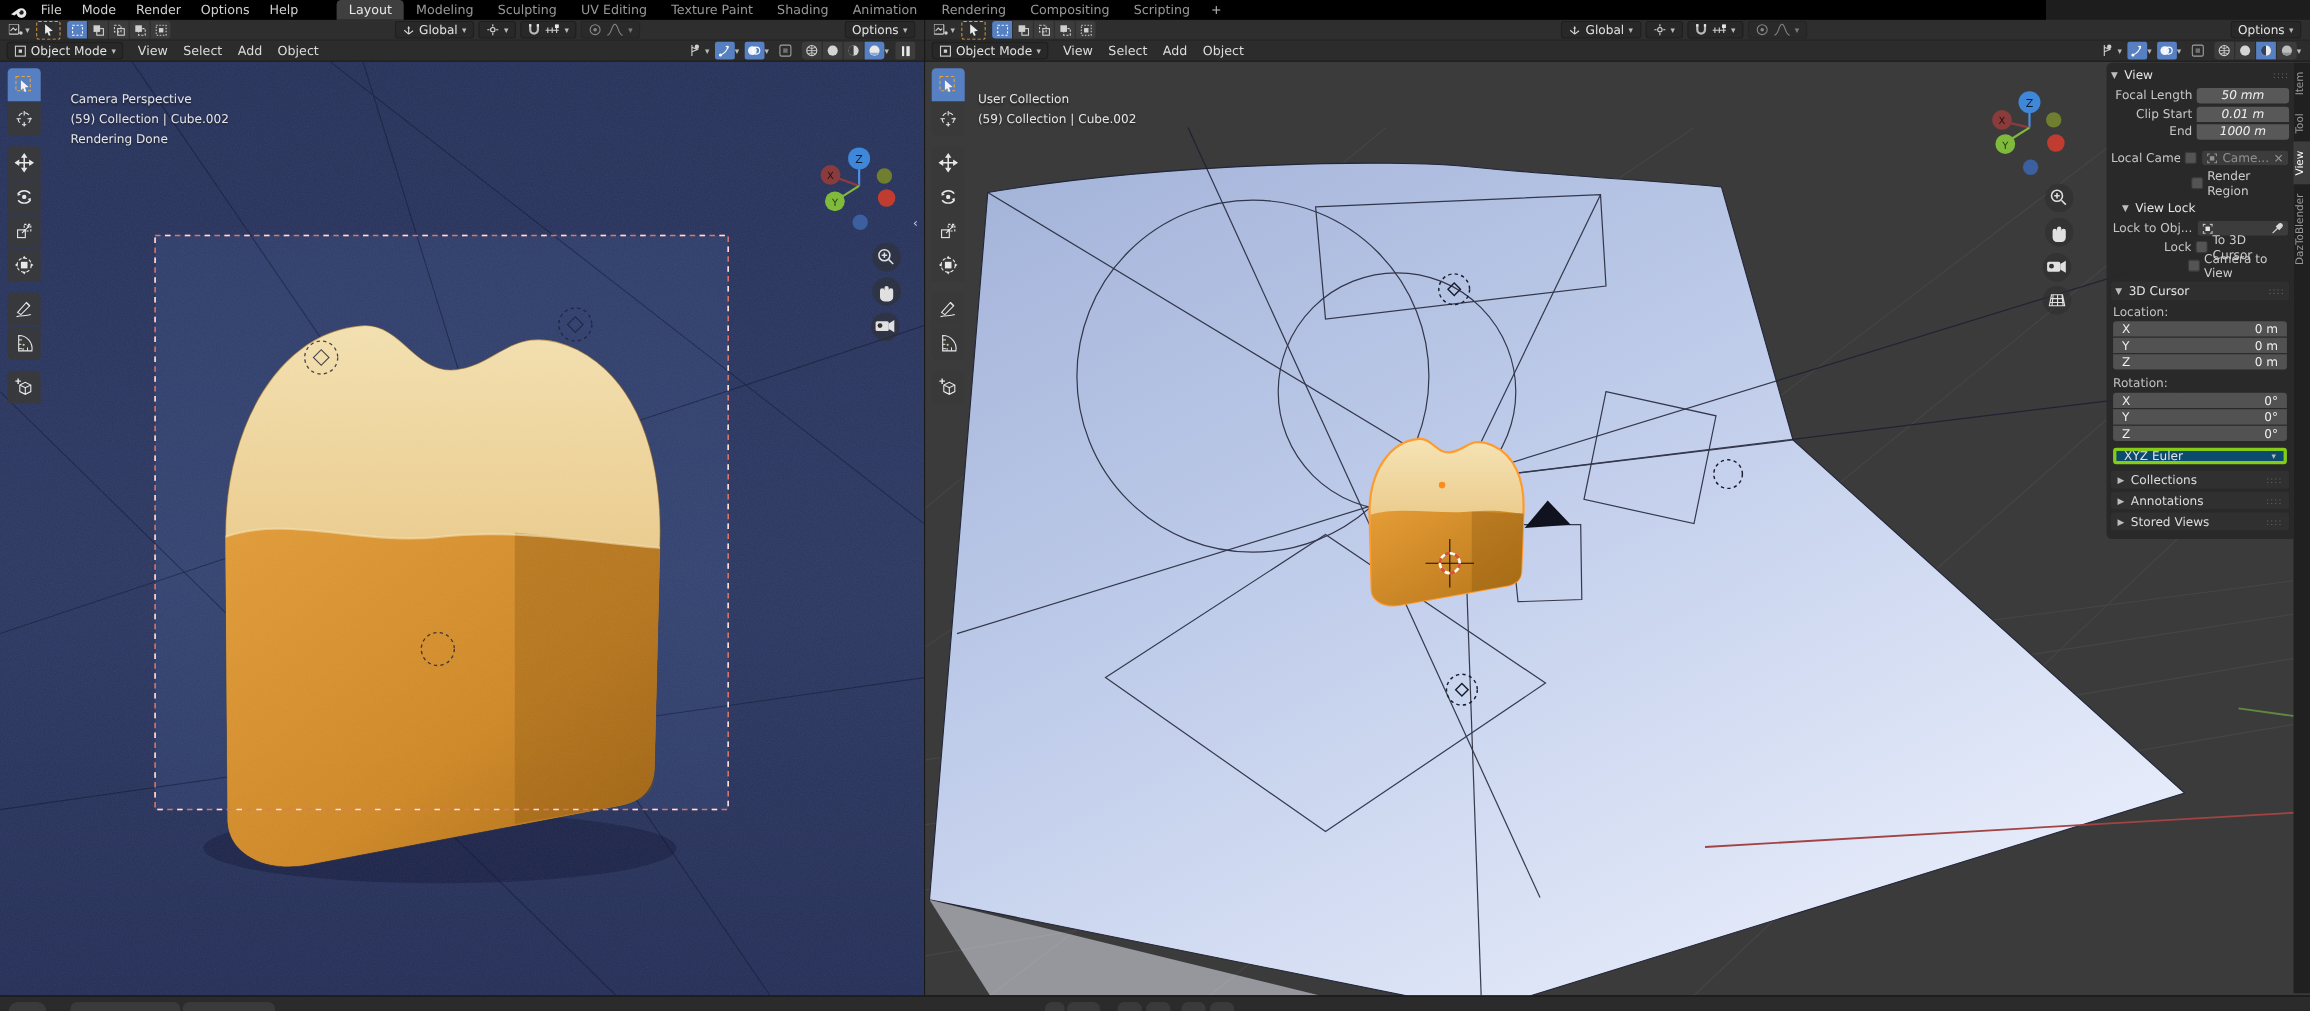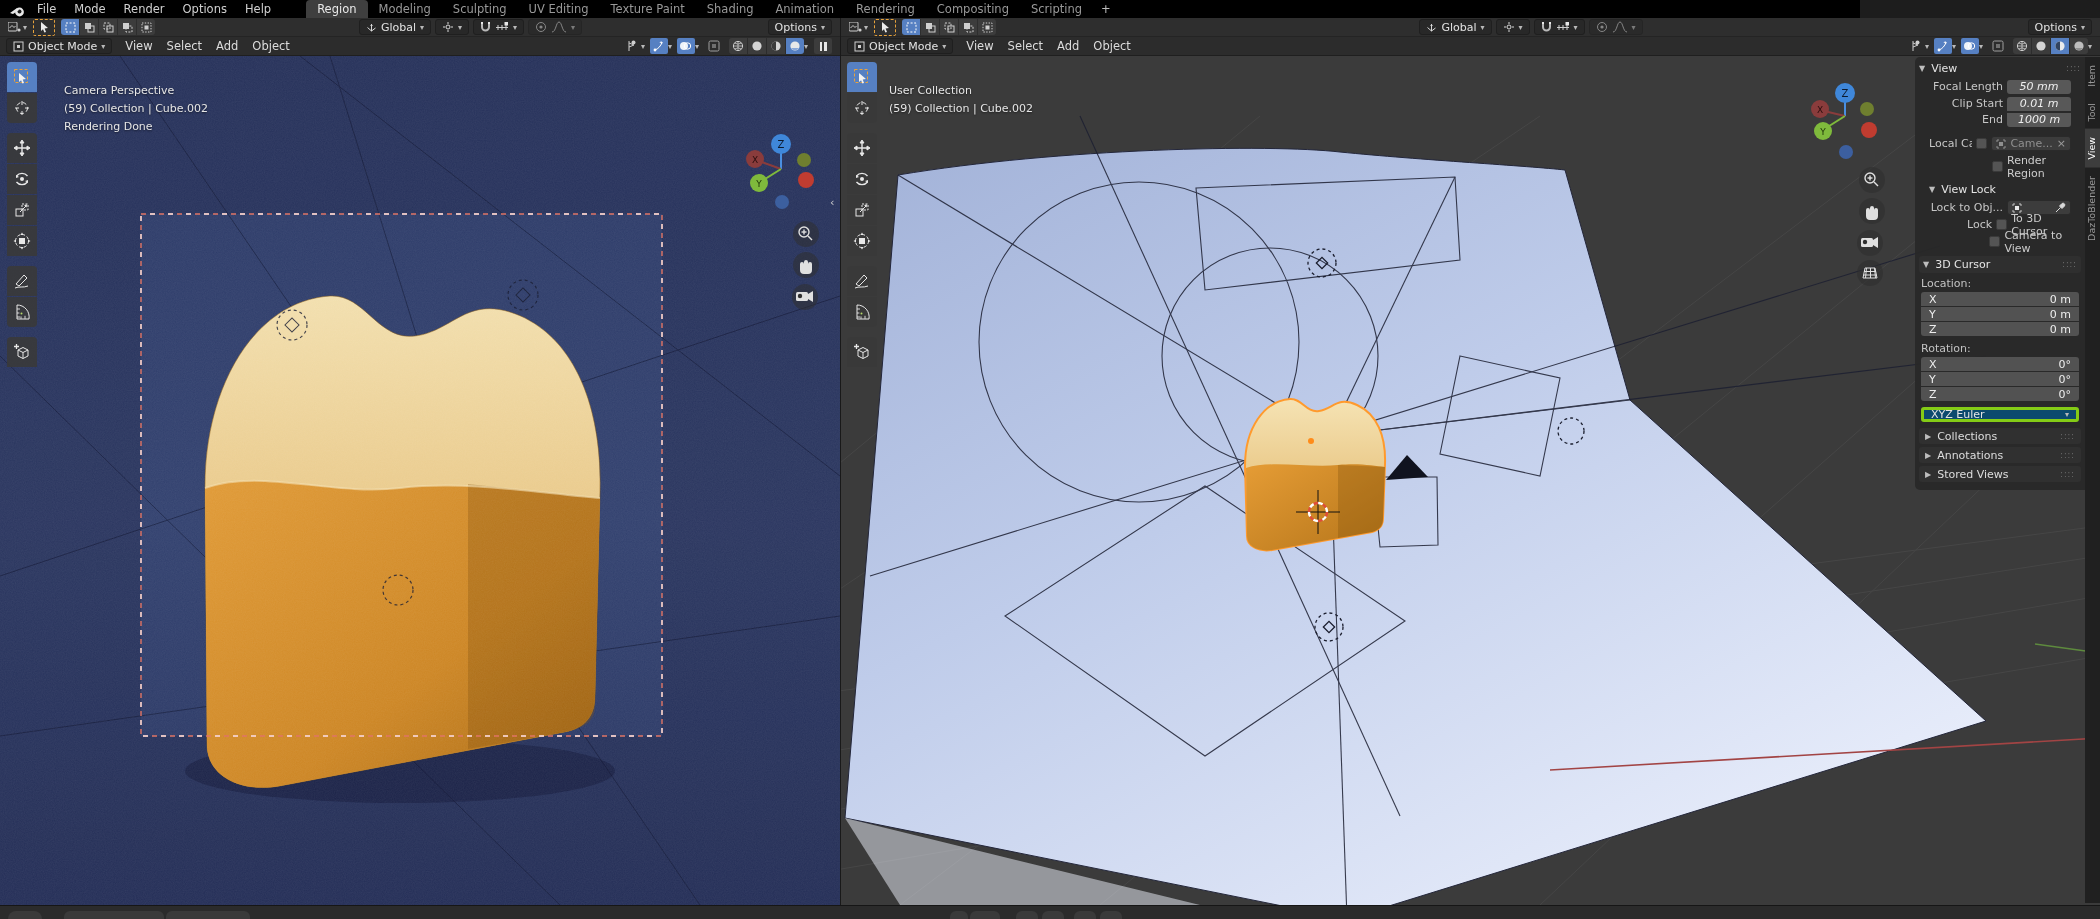--- a/index.html
+++ b/index.html
@@ -50,21 +50,21 @@
   
   .vp-info { position:absolute; z-index:8; color:#e6e6e6; font-size:11px; line-height:18px;
     text-shadow:0 1px 2px rgba(0,0,0,.55); }
 
   
   #npanel { position:absolute; left:1915px; top:57px; width:170px; height:433px;
     background:rgba(40,40,40,.95); z-index:20; font-size:11px; color:#cccccc;
     border-radius:5px 0 0 5px; padding:3px 4px; }
   .phead { display:flex; align-items:center; gap:6px; height:17px; color:#e4e4e4; }
   .phead .dots { margin-left:auto; color:#707070; font-size:8px; letter-spacing:1px; }
-  .prow { display:flex; align-items:center; height:15px; margin:2px 10px; gap:4px; }
+  .prow { display:flex; align-items:center; height:15px; margin:2px 0; gap:4px; }
   .plabel { width:74px; text-align:right; color:#c6c6c6; white-space:nowrap; overflow:hidden; }
   .pfield { flex:1; background:#585858; border-radius:3px; height:14px; display:flex;
     align-items:center; justify-content:center; color:#efefef;font-style:italic; }
   .checkbox { width:11px; height:11px; background:#545454; border:1px solid #3a3a3a;
     border-radius:2px; flex:none; }
   .idfield { flex:1; background:#3c3c3c; border:1px solid #2a2a2a; border-radius:3px; height:15px;
     display:flex; align-items:center; padding:0 4px; gap:4px; color:#8f8f8f; }
   .axisrow { display:flex; align-items:center; height:14px; background:#525252; margin:1px 2px;
     padding:0 8px; color:#eeeeee; }
   .axisrow.top { border-radius:3px 3px 0 0; }
@@ -98,21 +98,21 @@
         <circle cx="9.5" cy="5.4" r="2" fill="#1d1d1d"></circle>
         <path d="M0 7 L7 2 L9 4 L3 8 Z" fill="#e8e8e8"></path>
       </svg>
   </div>
   <div class="menu-item">File</div>
   <div class="menu-item">Mode</div>
   <div class="menu-item">Render</div>
   <div class="menu-item">Options</div>
   <div class="menu-item">Help</div>
   <div style="width:26px"></div>
-  <div class="wtab active">Region</div>
+  <div class="wtab active">Layout</div>
   <div class="wtab">Modeling</div>
   <div class="wtab">Sculpting</div>
   <div class="wtab">UV Editing</div>
   <div class="wtab">Texture Paint</div>
   <div class="wtab">Shading</div>
   <div class="wtab">Animation</div>
   <div class="wtab">Rendering</div>
   <div class="wtab">Compositing</div>
   <div class="wtab">Scripting</div>
   <div class="wtab wtab-add">+</div>

